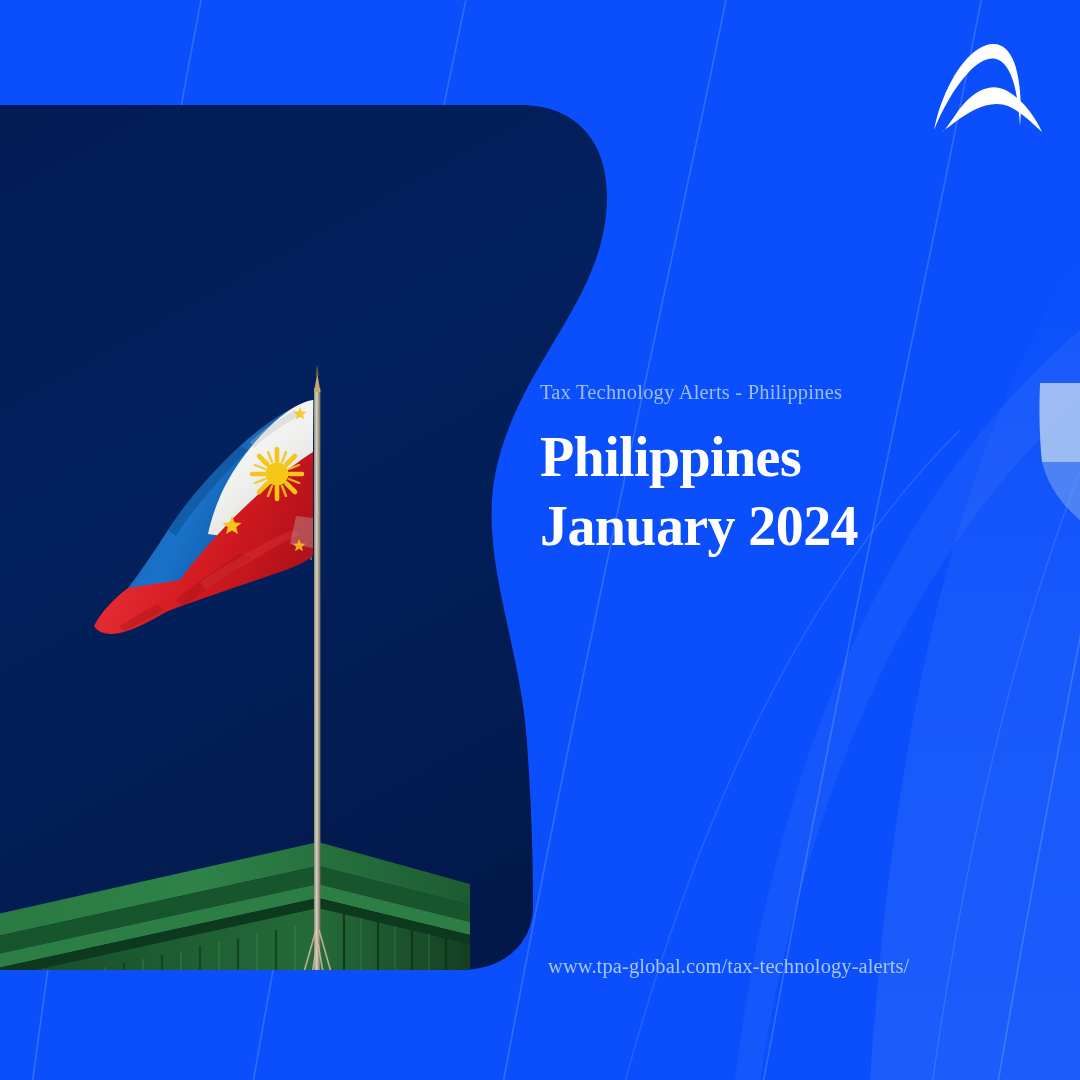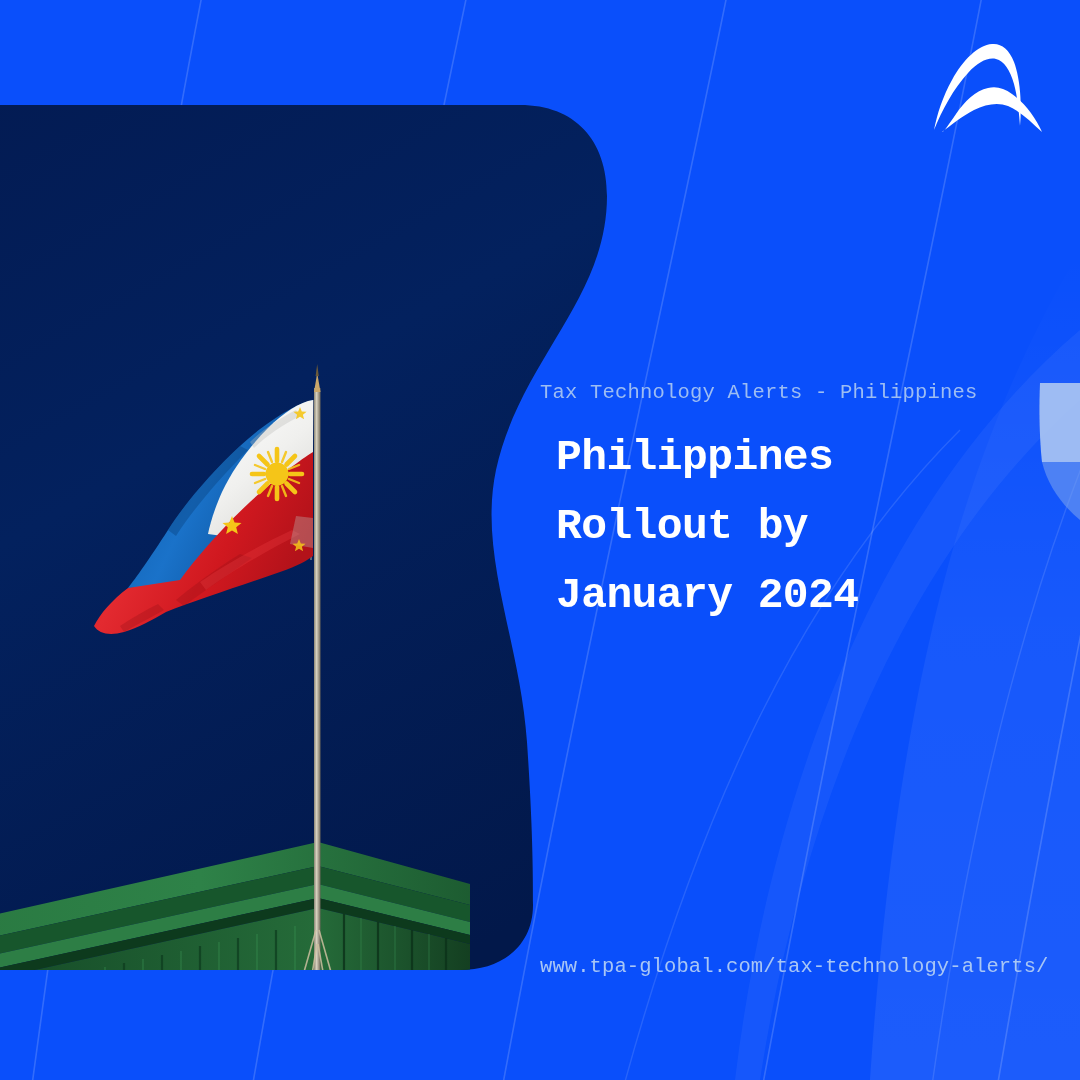--- a/index.html
+++ b/index.html
@@ -4,21 +4,21 @@
 <title>Tax Technology Alerts - Philippines</title>
 <style>
   html,body{margin:0;padding:0;background:#222;}
   *{box-sizing:border-box;}
 
   .canvas{
     position:relative;
     width:1080px;height:1080px;
     overflow:hidden;
     background:#0a4ffb;
-    font-family:Liberation Mono, monospace;
+    font-family:Liberation Serif, serif;
     -webkit-font-smoothing:antialiased;
   }
 
   
   .bg-pattern{position:absolute;inset:0;z-index:1;pointer-events:none;}
 
   
   .deco-right{position:absolute;right:0;top:0;width:90px;height:1080px;z-index:2;pointer-events:none;}
 
   
@@ -48,32 +48,32 @@
   .eyebrow{
     position:absolute;top:381px;left:0;
     font-size:20.5px;
     letter-spacing:.2px;
     color:#9dbdf2;
     font-weight:400;
     white-space:nowrap;
   }
 
   .headline{
-    position:absolute;top:423px;left:16px;
+    position:absolute;top:423px;left:0;
     width:470px;
-    font-size:43px;
+    font-size:56px;
     line-height:69px;
     font-weight:700;
     color:#ffffff;
     letter-spacing:-.6px;
   }
   .headline .ln{display:block;white-space:nowrap;}
 
   .url{
-    position:absolute;top:955px;left:0;
+    position:absolute;top:955px;left:8px;
     font-size:20.5px;
     color:#a8c6f5;
     letter-spacing:.1px;
     font-weight:400;
     white-space:nowrap;
   }
 </style>
 </head>
 <body>
 
@@ -336,20 +336,19 @@
                C 74 48, 66 46, 58 48 Z" fill="#ffffff"></path>
     </svg>
   </div>
 
   <div class="text-col">
 
     <div class="eyebrow">Tax Technology Alerts - Philippines</div>
 
     <div class="headline">
       <span class="ln">Philippines</span>
-      <span class="ln">Rollout by</span>
       <span class="ln">January 2024</span>
     </div>
 
     <div class="url">www.tpa-global.com/tax-technology-alerts/</div>
   </div>
 
 </div>
 
 </body></html>

